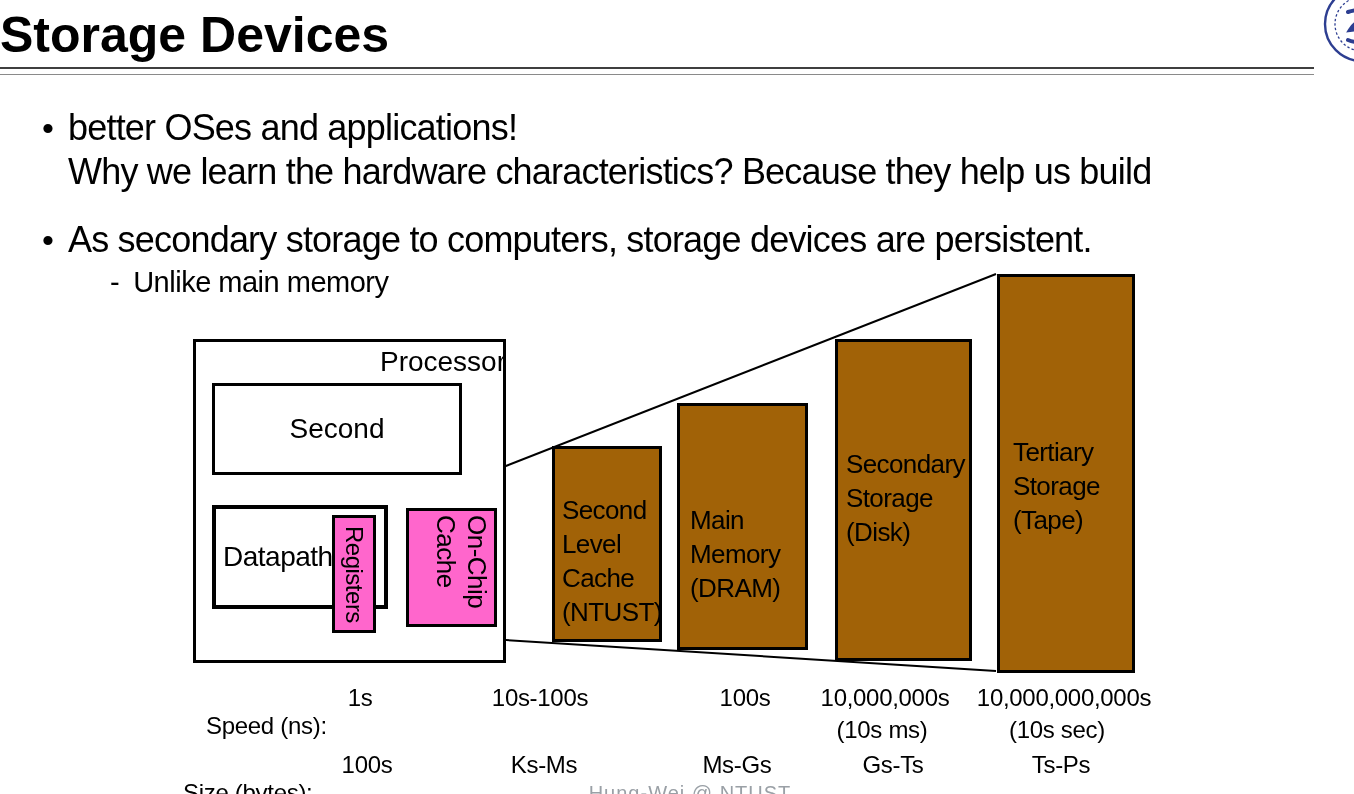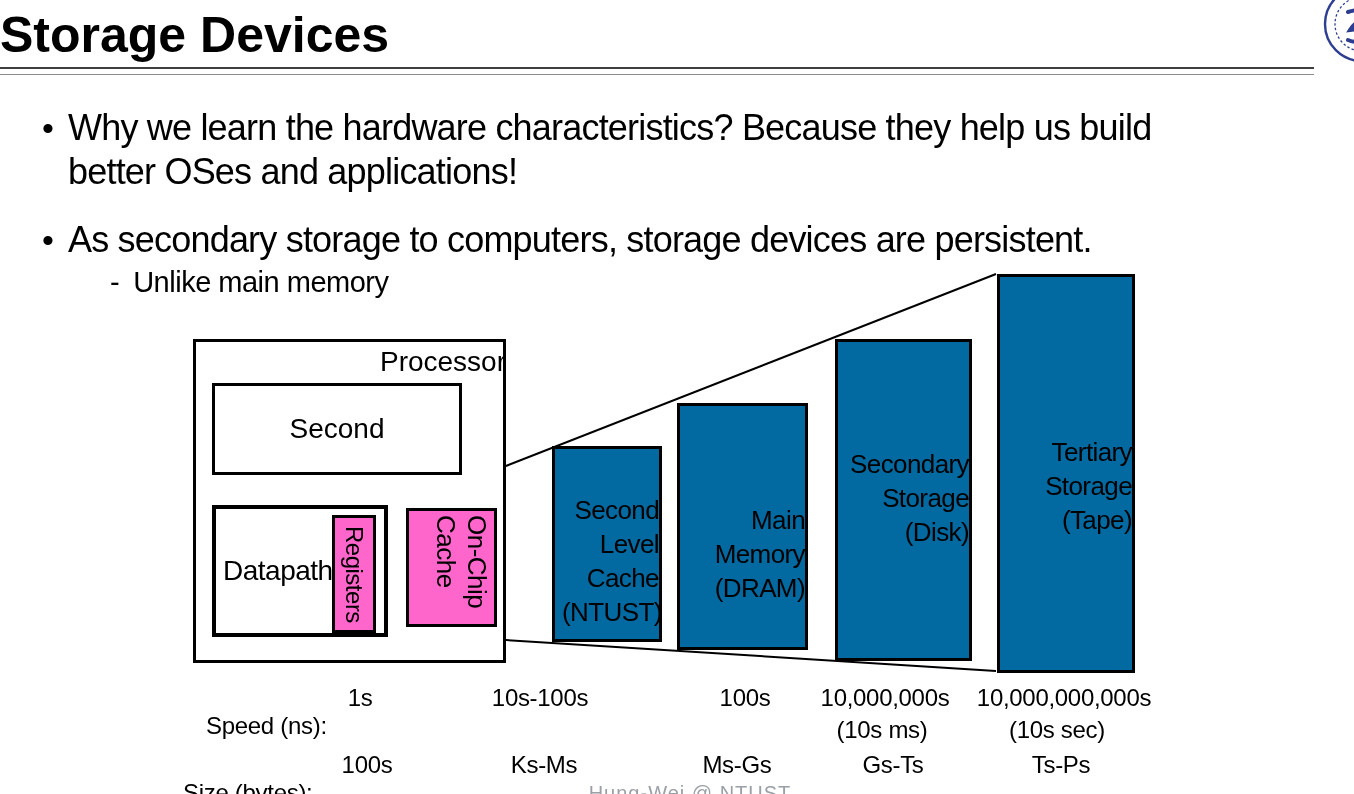--- a/index.html
+++ b/index.html
@@ -22,28 +22,28 @@
   .b1-dot { left:42px; top:106px; }
   .b2-dot { left:42px; top:218px; }
   .bullet-text { font-size:36px; letter-spacing:-0.8px; line-height:44px; white-space:nowrap; }
   .b1-text { left:68px; top:106px; }
   .b2-text { left:68px; top:218px; }
   .sub-bullet { left:110px; top:266px; font-size:29px; letter-spacing:-0.5px; white-space:nowrap; }
   .sub-bullet .dash { margin-right:14px; }
 
   
   .box { position:absolute; border:3px solid #000; box-sizing:border-box; background:#fff; }
-  .blue { background:#0369a1;text-align:right; }
+  .blue { background:#a16207; }
   .pink { background:#FF66CC; }
 
   .processor-box { left:193px; top:339px; width:313px; height:324px; z-index:1; }
   .processor-label { left:193px; top:346px; width:313px; text-align:right; font-size:28px; z-index:2; }
   .control-box { left:212px; top:383px; width:250px; height:92px; z-index:2;
                  display:flex; align-items:center; justify-content:center; font-size:28px; }
-  .datapath-box { left:212px; top:505px; width:176px; height:132px; z-index:2; border-width:4px;
+  .datapath-box { left:212px; top:505px; width:176px; height:104px; z-index:2; border-width:4px;
                   display:flex; align-items:center; font-size:28px; letter-spacing:-0.5px; }
   .datapath-box .lbl { padding-left:7px; }
   .registers-box { left:332px; top:515px; width:44px; height:118px; z-index:3;
                    display:flex; align-items:center; justify-content:center; }
   .vtext { writing-mode:vertical-rl; text-orientation:mixed; font-size:24px; letter-spacing:-0.5px; }
   .onchip-box { left:406px; top:508px; width:91px; height:119px; z-index:3; border-width:3.5px;
                 display:flex; flex-direction:row-reverse; justify-content:flex-start; padding:4px 2px; }
   .onchip-box .vline { writing-mode:vertical-rl; font-size:26px; letter-spacing:-0.5px; }
 
   .mem-box { z-index:1; font-size:26px; letter-spacing:-0.6px; line-height:34px; }
@@ -76,22 +76,22 @@
 <div class="abs rule-bot"></div>
 
 <svg class="abs seal" width="60" height="104" viewBox="0 0 60 104">
   <circle cx="46" cy="38" r="37" fill="#ffffff" stroke="#2D3E91" stroke-width="2.4"></circle>
   <circle cx="46" cy="38" r="27" fill="none" stroke="#2D3E91" stroke-width="1.3" stroke-dasharray="2.4 2.2"></circle>
   <path d="M32 26 Q50 20 54 32 Q40 34 34 44 Q48 42 56 48 Q46 60 32 54" fill="none" stroke="#2D3E91" stroke-width="4" stroke-linecap="round"></path>
 </svg>
 
 <div class="abs bullet-dot b1-dot">•</div>
 <div class="abs bullet-text b1-text">
+  <div>better OSes and applications!</div>
   <div>Why we learn the hardware characteristics? Because they help us build</div>
-  <div>better OSes and applications!</div>
 </div>
 
 <div class="abs bullet-dot b2-dot">•</div>
 <div class="abs bullet-text b2-text">
   <div>As secondary storage to computers, storage devices are persistent.</div>
 </div>
 
 <div class="abs sub-bullet">
   <span class="dash">-</span><span>Unlike main memory</span>
 </div>

